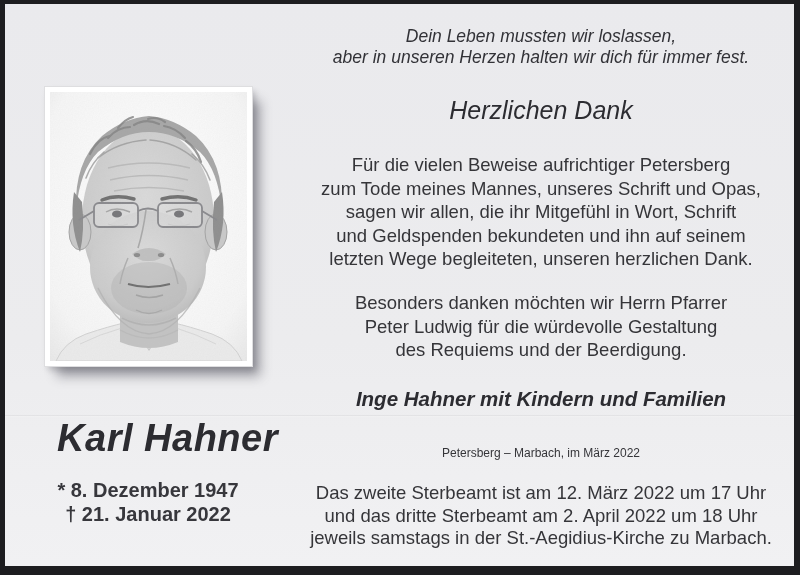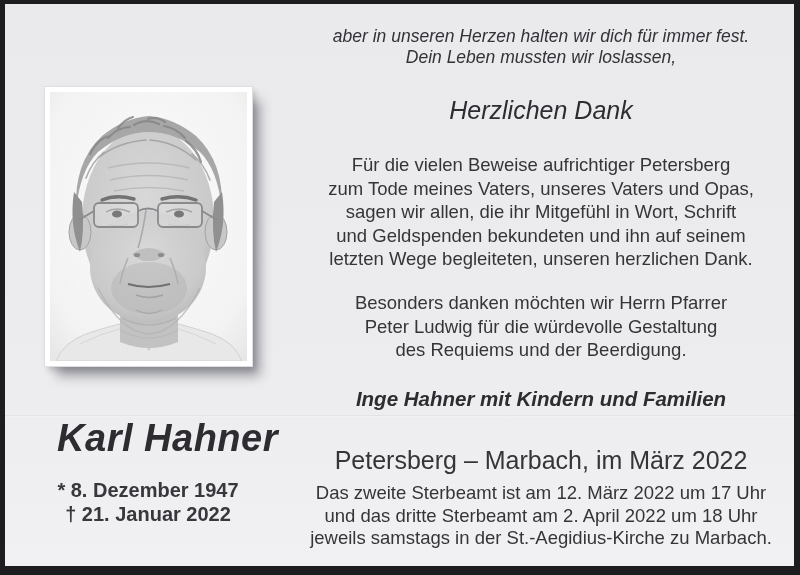--- a/index.html
+++ b/index.html
@@ -61,21 +61,21 @@
   .p2{top:287px;}
   .p3{top:478px;line-height:22.5px;}
   .signature{
     position:absolute;left:0;top:383px;width:100%;
     font-size:20.5px;font-style:italic;font-weight:700;
     color:#2c2c31;
     text-align:center;
   }
   .place-date{
     position:absolute;left:0;top:442px;width:100%;
-    font-size:25px;color:#353539;
+    font-size:12px;color:#353539;
   }
 </style>
 </head>
 <body>
 
 <div class="page">
 
   <div class="seam"></div>
 
   <figure class="photo">
@@ -176,29 +176,29 @@
   <div class="name">Karl Hahner</div>
 
   <div class="dates">
     <div>* 8. Dezember 1947</div>
     <div>† 21. Januar 2022</div>
   </div>
 
   <div class="right-col">
 
     <div class="epigraph">
+      <div>Dein Leben mussten wir loslassen,</div>
       <div>aber in unseren Herzen halten wir dich für immer fest.</div>
-      <div>Dein Leben mussten wir loslassen,</div>
     </div>
 
     <h1 class="heading">Herzlichen Dank</h1>
 
     <div class="para p1">
       <div>Für die vielen Beweise aufrichtiger Petersberg</div>
-      <div>zum Tode meines Vaters, unseres Vaters und Opas,</div>
+      <div>zum Tode meines Mannes, unseres Schrift und Opas,</div>
       <div>sagen wir allen, die ihr Mitgefühl in Wort, Schrift</div>
       <div>und Geldspenden bekundeten und ihn auf seinem</div>
       <div>letzten Wege begleiteten, unseren herzlichen Dank.</div>
     </div>
 
     <div class="para p2">
       <div>Besonders danken möchten wir Herrn Pfarrer</div>
       <div>Peter Ludwig für die würdevolle Gestaltung</div>
       <div>des Requiems und der Beerdigung.</div>
     </div>

